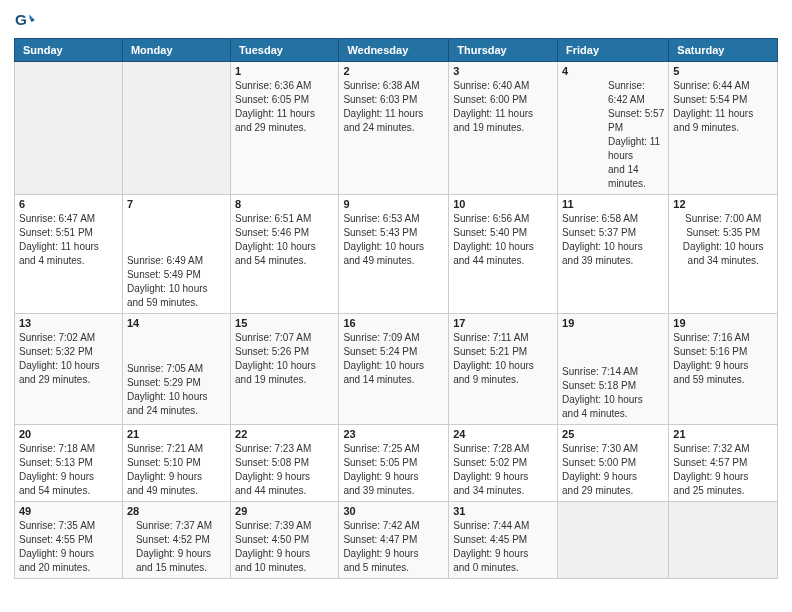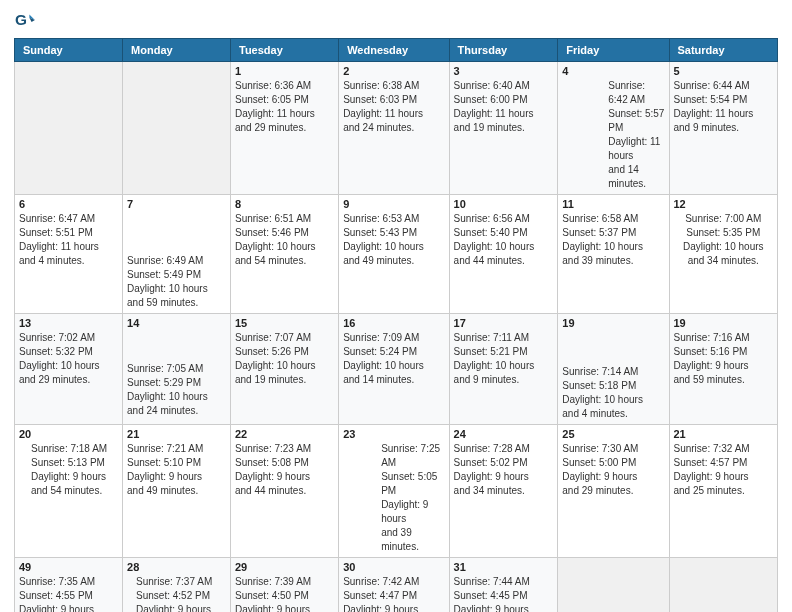--- a/index.html
+++ b/index.html
@@ -259,42 +259,42 @@
             <span class="day-num">19</span>
             <div class="day-info" style="white-space: pre-line;">Sunrise: 7:16 AM
 Sunset: 5:16 PM
 Daylight: 9 hours
 and 59 minutes.</div>
           </td>
         </tr>
         <tr>
           <td>
             <span class="day-num">20</span>
-            <div class="day-info" style="white-space: pre-line; margin-left: 12px;">Sunrise: 7:18 AM
+            <div class="day-info" style="white-space: pre-line;">Sunrise: 7:18 AM
 Sunset: 5:13 PM
 Daylight: 9 hours
 and 54 minutes.</div>
           </td>
           <td>
             <span class="day-num">21</span>
             <div class="day-info" style="white-space: pre-line;">Sunrise: 7:21 AM
 Sunset: 5:10 PM
 Daylight: 9 hours
 and 49 minutes.</div>
           </td>
           <td>
             <span class="day-num">22</span>
             <div class="day-info" style="white-space: pre-line;">Sunrise: 7:23 AM
 Sunset: 5:08 PM
 Daylight: 9 hours
 and 44 minutes.</div>
           </td>
           <td>
             <span class="day-num">23</span>
-            <div class="day-info" style="white-space: pre-line; margin-left: 38px;">Sunrise: 7:25 AM
+            <div class="day-info" style="white-space: pre-line;">Sunrise: 7:25 AM
 Sunset: 5:05 PM
 Daylight: 9 hours
 and 39 minutes.</div>
           </td>
           <td>
             <span class="day-num">24</span>
             <div class="day-info" style="white-space: pre-line;">Sunrise: 7:28 AM
 Sunset: 5:02 PM
 Daylight: 9 hours
 and 34 minutes.</div>

